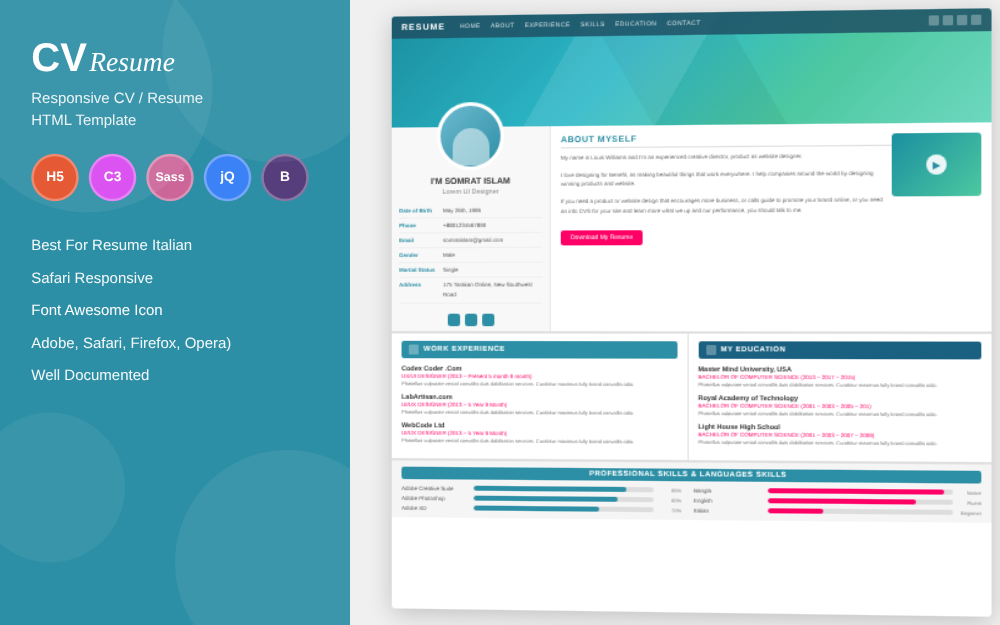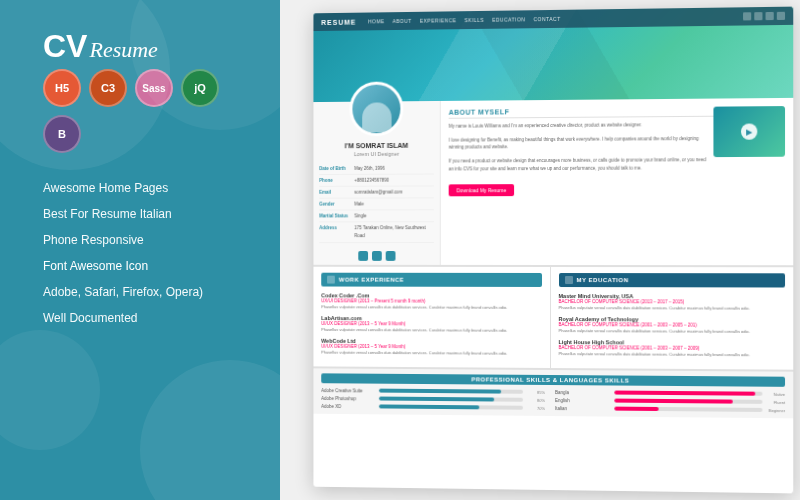--- a/index.html
+++ b/index.html
@@ -9,21 +9,21 @@
       overflow: hidden;
       font-family: Arial, sans-serif;
       display: flex;
     }
 
     
     .left-panel {
       width: 280px;
       min-width: 280px;
       background: #2d8fa5;
-      padding: 30px 43px;
+      padding: 30px 25px;
       color: white;
       position: relative;
       overflow: hidden;
     }
     .left-panel::before {
       content: '';
       position: absolute;
       top: -30px; left: -30px;
       width: 200px; height: 200px;
       border-radius: 50%;
@@ -75,23 +75,23 @@
       border-radius: 50%;
       display: flex;
       align-items: center;
       justify-content: center;
       font-size: 11px;
       font-weight: bold;
       color: white;
       border: 2px solid rgba(255,255,255,0.3);
     }
     .tech-html { background: #e44d26; }
-    .tech-css { background: #c2410c; }
+    .tech-css { background: #d946ef; }
     .tech-sass { background: #cc6699; font-size: 10px; }
-    .tech-jquery { background: #15803d; }
+    .tech-jquery { background: #3b82f6; }
     .tech-bootstrap { background: #563d7c; }
 
     .feature-list {
       list-style: none;
       font-size: 12px;
       color: rgba(255,255,255,0.95);
       line-height: 2;
     }
     .feature-list li {
       padding: 1px 0;
@@ -449,33 +449,36 @@
 <body>
 
 <div class="left-panel">
   <div class="bg-circle-1"></div>
   <div class="bg-circle-2"></div>
 
   <div class="logo-area">
     <span class="logo-cv">CV</span>
     <span class="logo-resume">Resume</span>
   </div>
+  <div class="subtitle">
+    <span>Responsive CV / Resume</span><br>
+    <span>HTML Template</span>
+  </div>
 
   <div class="tech-icons">
     <div class="tech-icon tech-html">H5</div>
     <div class="tech-icon tech-css">C3</div>
     <div class="tech-icon tech-sass">Sass</div>
     <div class="tech-icon tech-jquery">jQ</div>
     <div class="tech-icon tech-bootstrap">B</div>
   </div>
 
   <ul class="feature-list">
-    <li>Awesome Home Pages</li>
     <li>Best For Resume Italian</li>
-    <li>Phone Responsive</li>
+    <li>Safari Responsive</li>
     <li class="highlight">Font Awesome Icon</li>
     <li>Adobe, Safari, Firefox, Opera)</li>
     <li>Well Documented</li>
   </ul>
 </div>
 
 <div class="right-panel">
   <div class="resume-preview">
 
     <div class="nav-bar">

